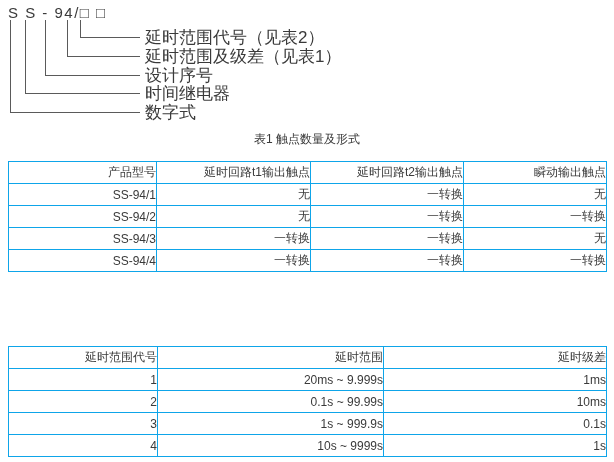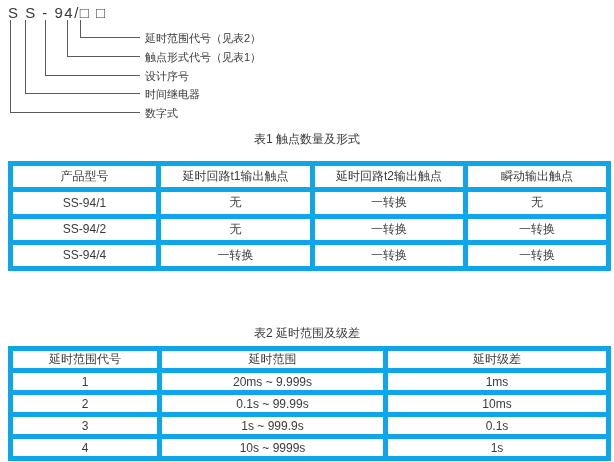--- a/index.html
+++ b/index.html
@@ -19,63 +19,63 @@
     font-size: 15px; letter-spacing: 1.5px; color: #3a3a3a;
     white-space: pre;
   }
   .connector {
     position: absolute; top: 20px;
     border-left: 1px solid #5a5a5a;
     border-bottom: 1px solid #5a5a5a;
   }
   .diagram-label {
     position: absolute; left: 145px;
-    font-size: 11px; line-height: 18px; color: #3a3a3a;
+    font-size: 17px; line-height: 18px; color: #3a3a3a;
     white-space: nowrap;
   }
 
   
   .tbl-title {
     position: absolute; left: 0; width: 614px;
     text-align: center; font-size: 12px; color: #3a3a3a;
   }
   #title1 { top: 131px; }
   #title2 { top: 325px; }
 
   
   table {
     position: absolute; left: 8px;
     width: 598px; border-collapse: collapse; table-layout: fixed;
     font-size: 12px; color: #3a3a3a;
   }
   #table1 { top: 161px; height: 110px; }
   #table2 { top: 346px; height: 92px; }
   th, td {
-    border: 5px solid #0ea5e9;
-    text-align: center; vertical-align: middle;
+    border: 1px solid #0ea5e9;
+    text-align: right; vertical-align: middle;
     font-weight: normal; padding: 0;
   }
   tr { height: 22px; }
 </style>
 </head>
 <body>
 
 <div class="page">
 
   <div>
     <div class="model-text">S S - 94/□ □</div>
 
     <div class="connector" style="left:80px; width:60px;  height:18px;"></div>
     <div class="connector" style="left:67px; width:73px;  height:37px;"></div>
     <div class="connector" style="left:45px; width:95px;  height:56px;"></div>
     <div class="connector" style="left:25px; width:115px; height:74px;"></div>
     <div class="connector" style="left:10px; width:130px; height:93px;"></div>
 
     <div class="diagram-label" style="top:29px;">延时范围代号（见表2）</div>
-    <div class="diagram-label" style="top:48px;">触点形式代号（见表1）</div>
+    <div class="diagram-label" style="top:48px;">延时范围及级差（见表1）</div>
     <div class="diagram-label" style="top:67px;">设计序号</div>
     <div class="diagram-label" style="top:85px;text-align:center;">时间继电器</div>
     <div class="diagram-label" style="top:104px;">数字式</div>
   </div>
 
   <div class="tbl-title" id="title1">表1 触点数量及形式</div>
   <table id="table1">
     <colgroup>
       <col style="width:148px">
         <col style="width:154px">
@@ -95,29 +95,34 @@
       <td>一转换</td>
       <td>无</td>
     </tr>
     <tr>
       <td>SS-94/2</td>
       <td>无</td>
       <td>一转换</td>
       <td>一转换</td>
     </tr>
     <tr>
+      <td>SS-94/3</td>
+      <td>一转换</td>
+      <td>一转换</td>
+      <td>无</td>
+    </tr>
+    <tr>
       <td>SS-94/4</td>
       <td>一转换</td>
       <td>一转换</td>
       <td>一转换</td>
     </tr>
   </tbody>
     </table>
 
-  <div class="tbl-title" id="title2">表2 延时范围及级差</div>
   <table id="table2">
     <colgroup>
       <col style="width:149px">
         <col style="width:226px">
         <col style="width:223px">
     </colgroup>
     <tbody>
         <tr>
       <th>延时范围代号</th>
       <th>延时范围</th>

